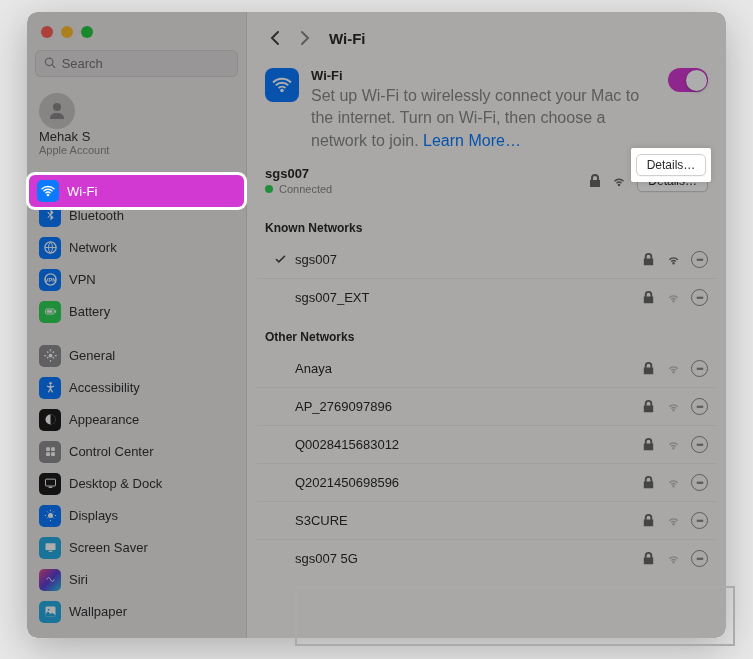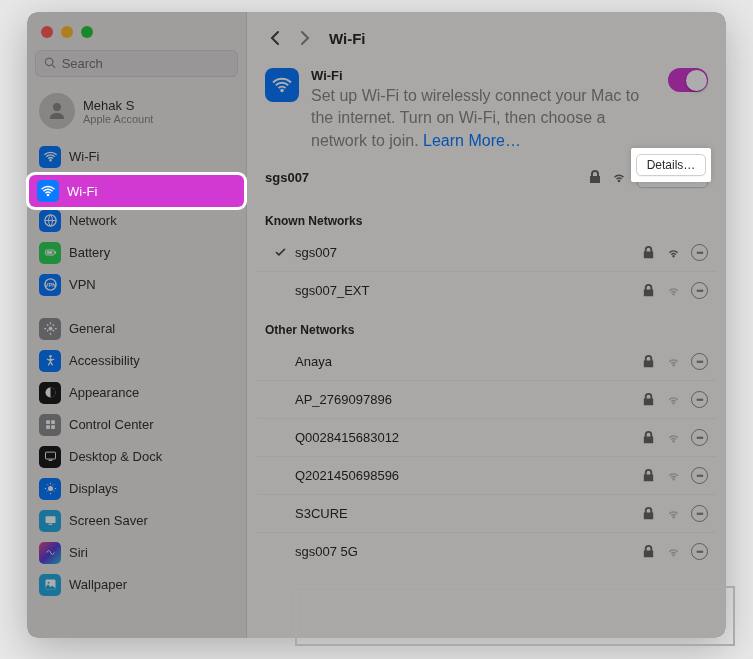--- a/index.html
+++ b/index.html
@@ -14,21 +14,21 @@
     .traffic-lights { display: flex; gap: 8px; padding: 4px 0 12px 14px; }
     .tl { width: 12px; height: 12px; border-radius: 50%; }
     .tl-red { background: #ff5f57; }
     .tl-yellow { background: #febc2e; }
     .tl-green { background: #28c840; }
     
     .search-box { display: flex; margin: 0 8px 10px 8px; background: #e0dedd; border-radius: 6px; padding: 5px 8px; border: 1px solid rgba(0,0,0,0.06); }
     .search-box svg { width: 14px; height: 14px; fill: #888; margin-right: 5px; }
     .search-box input { border: none; background: transparent; outline: none; font-size: 13px; color: #666; width: 100%; }
     
-    .account-row { display: flex; align-items: center; padding: 6px 12px 12px 12px; }
+    .account-row { display: flex; align-items: flex-start; padding: 6px 12px 12px 12px; flex-direction: column; }
     .avatar { width: 36px; height: 36px; border-radius: 50%; background: #c6c4c3; display: flex; align-items: center; justify-content: center; margin-right: 8px; }
     .avatar svg { width: 24px; height: 24px; fill: #888; }
     .account-name { font-size: 13px; font-weight: 500; color: #333; }
     .account-sub { font-size: 11px; color: #888; }
     
     .sb-list { padding: 0 6px; overflow-y: auto; }
     .sb-item { display: flex; align-items: center; padding: 4.5px 6px; border-radius: 6px; margin-bottom: 1px; font-size: 13px; color: #333; }
     .sb-icon { width: 22px; height: 22px; border-radius: 5px; display: flex; align-items: center; justify-content: center; margin-right: 8px; flex-shrink: 0; }
     .sb-gap { height: 12px; }
     
@@ -138,37 +138,37 @@
         <div class="sb-item">
           <div class="sb-icon icon-net">
             <svg width="15" height="15" viewBox="0 0 24 24" fill="#fff">
               <circle cx="12" cy="12" r="9" fill="none" stroke="#fff" stroke-width="2"></circle>
               <path d="M3 12h18M12 3a14 14 0 010 18M12 3a14 14 0 000 18" fill="none" stroke="#fff" stroke-width="1.5"></path>
             </svg>
           </div>
           <span>Network</span>
         </div>
         <div class="sb-item">
+          <div class="sb-icon icon-vpn">
+            <svg width="15" height="15" viewBox="0 0 24 24" fill="#fff">
+              <circle cx="12" cy="12" r="9" fill="none" stroke="#fff" stroke-width="2"></circle>
+              <text x="12" y="16" font-size="9" fill="#fff" text-anchor="middle" font-weight="bold">VPN</text>
+            </svg>
+          </div>
+          <span>VPN</span>
+        </div>
+        <div class="sb-item">
           <div class="sb-icon icon-battery">
             <svg width="15" height="15" viewBox="0 0 24 24" fill="#fff">
               <rect x="4" y="8" width="14" height="8" rx="2" fill="none" stroke="#fff" stroke-width="1.5"></rect>
               <rect x="19" y="10" width="2" height="4" fill="#fff"></rect>
               <rect x="6" y="10" width="9" height="4" fill="#fff"></rect>
             </svg>
           </div>
           <span>Battery</span>
-        </div>
-        <div class="sb-item">
-          <div class="sb-icon icon-vpn">
-            <svg width="15" height="15" viewBox="0 0 24 24" fill="#fff">
-              <circle cx="12" cy="12" r="9" fill="none" stroke="#fff" stroke-width="2"></circle>
-              <text x="12" y="16" font-size="9" fill="#fff" text-anchor="middle" font-weight="bold">VPN</text>
-            </svg>
-          </div>
-          <span>VPN</span>
         </div>
         <div class="sb-gap"></div>
         <div class="sb-item">
           <div class="sb-icon icon-general">
             <svg width="15" height="15" viewBox="0 0 24 24" fill="#fff">
               <circle cx="12" cy="12" r="3" fill="#fff"></circle>
               <path d="M12 2v3m0 14v3m10-10h-3M5 12H2m15.5-6.5l-2 2m-7 7l-2 2m11 0l-2-2m-7-7l-2-2" stroke="#fff" stroke-width="2"></path>
             </svg>
           </div>
           <span>General</span>
@@ -277,20 +277,24 @@
         <div class="hero-desc"><span>Set up Wi-Fi to wirelessly connect your Mac to the internet. Turn on Wi-Fi, then choose a network to join.</span> <a href="#">Learn More…</a></div>
       </div>
       <div class="toggle">
           <div class="knob"></div>
         </div>
     </div>
 
     <div class="current-net">
       <div class="current-left">
         <div class="net-name">sgs007</div>
+        <div class="net-status">
+            <span class="dot-green"></span>
+            <span>Connected</span>
+          </div>
       </div>
       <svg class="mini-icon" viewBox="0 0 16 16" fill="currentColor">
           <path d="M4 7V5a4 4 0 118 0v2h1v7H3V7h1zm2 0h4V5a2 2 0 10-4 0v2z"></path>
         </svg>
       <svg class="mini-icon" viewBox="0 0 24 24" fill="currentColor">
           <path d="M12 20a2 2 0 100-4 2 2 0 000 4zm-4.5-5.5a6.5 6.5 0 019 0l-1.5 1.5a4.4 4.4 0 00-6 0zm-3-3a10.7 10.7 0 0115 0l-1.5 1.5a8.6 8.6 0 00-12 0z"></path>
         </svg>
       <button class="details-btn">Details…</button>
     </div>
 

